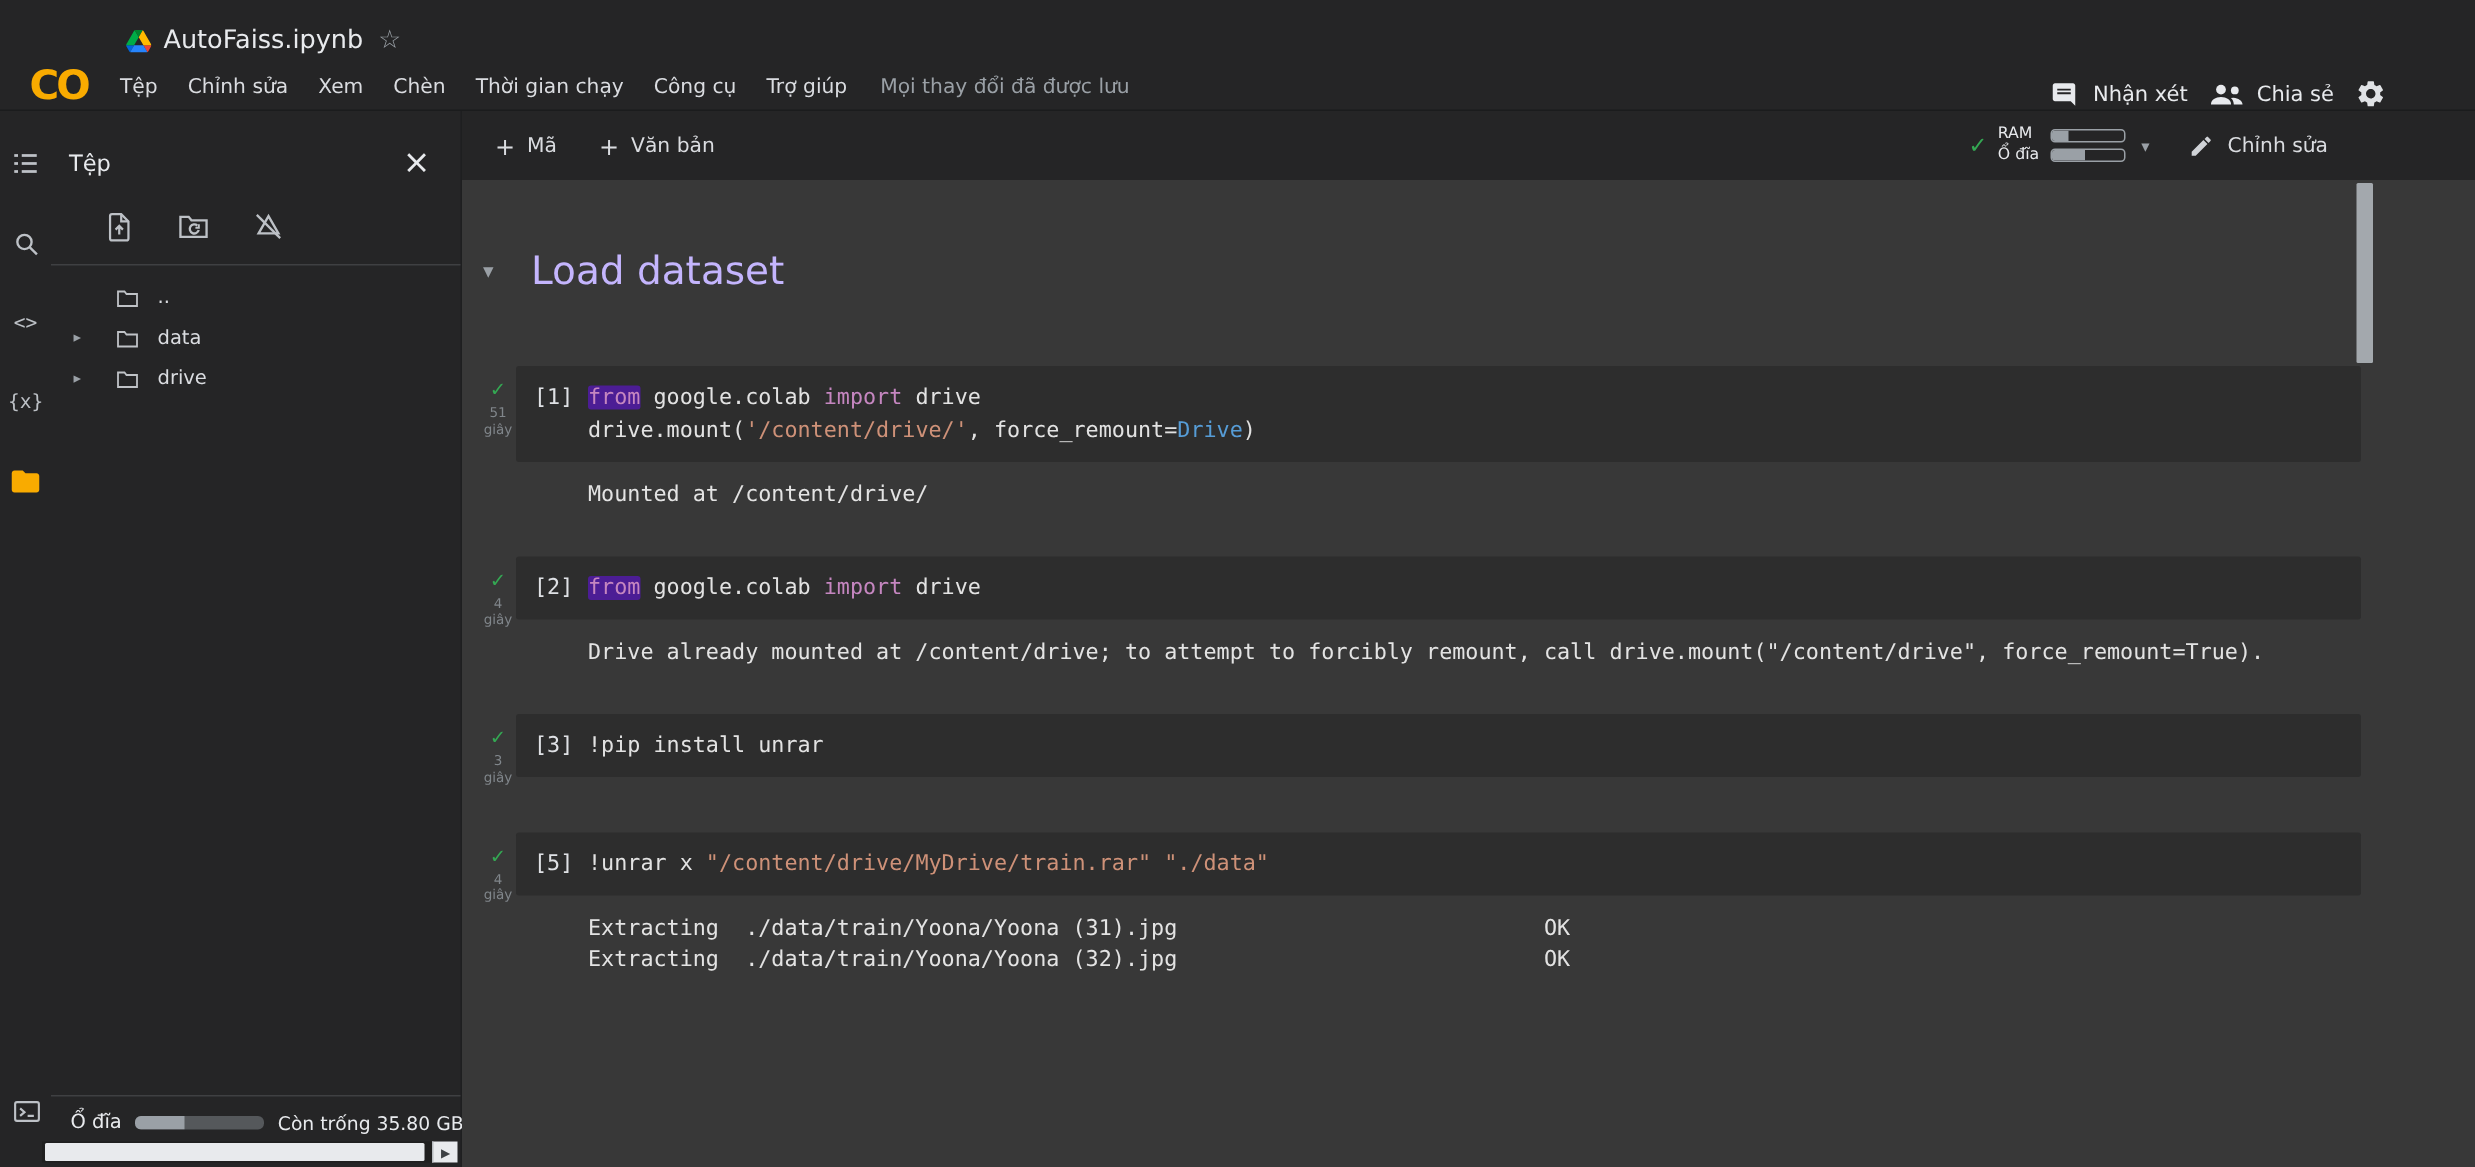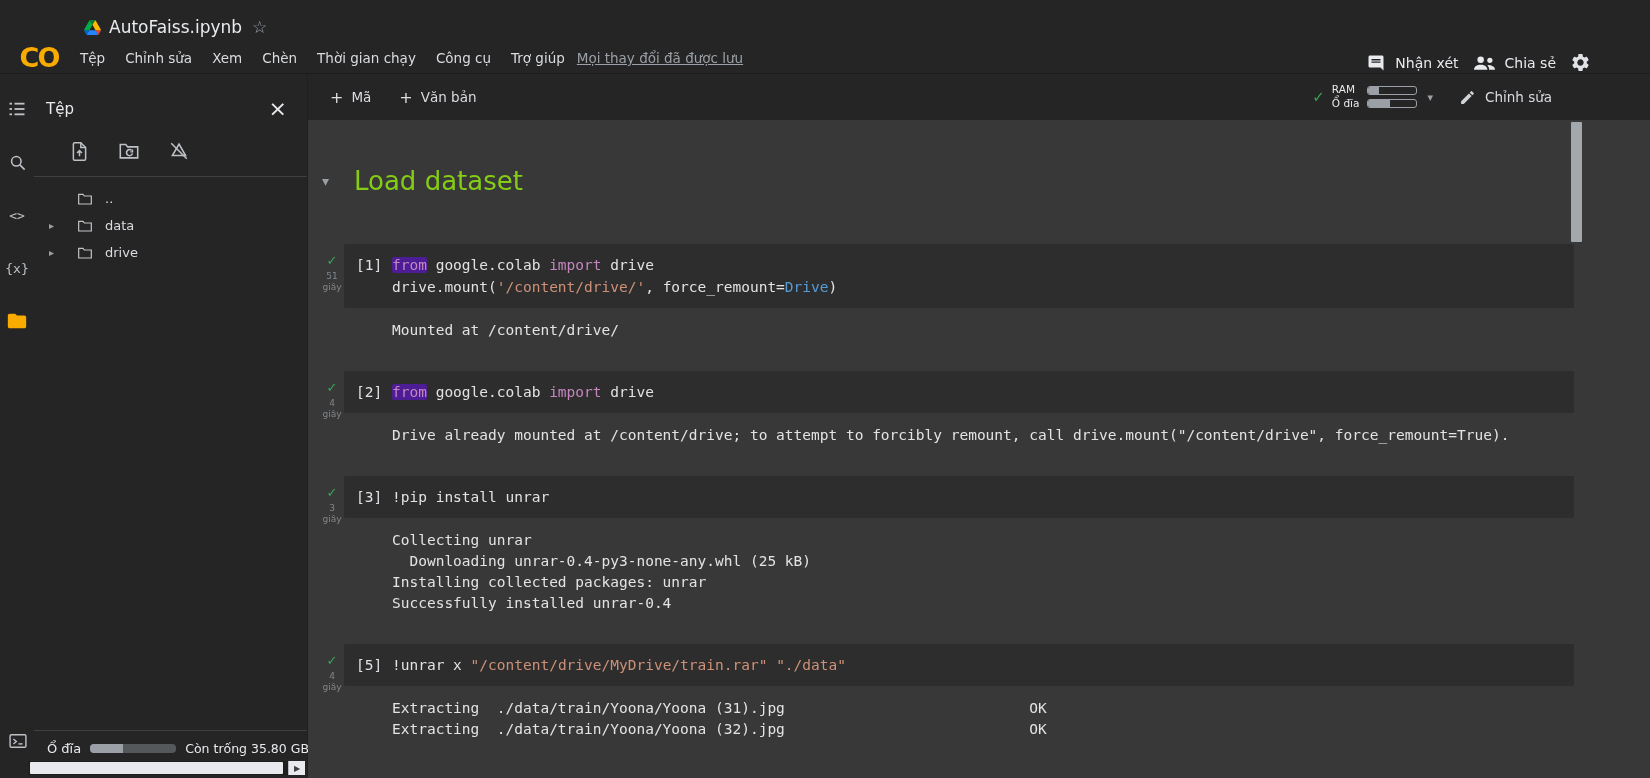--- a/index.html
+++ b/index.html
@@ -12,21 +12,21 @@
   .logo{width:78px;display:flex;align-items:center;justify-content:center;color:#F9AB00;
     font-size:27px;font-weight:bold;letter-spacing:-2px;cursor:pointer}
   .title-col{display:flex;flex-direction:column;padding-top:6px}
   .title-row{display:flex;align-items:center;height:32px}
   .drive-ic{display:flex;align-items:center;margin:0 8px 0 6px}
   .nb-title{color:#e8eaed;font-size:17px;cursor:pointer}
   .star{color:#9aa0a6;font-size:17px;margin-left:10px;cursor:pointer}
   .menubar{display:flex;align-items:center;height:30px;font-size:13.5px;color:#dadce0}
   .menu-items{display:flex;margin-left:-8px}
   .menu-item{padding:0 10px;cursor:pointer;white-space:nowrap}
-  .saved-status{color:#9aa0a6;margin-left:2px;text-decoration:underline;cursor:pointer;white-space:nowrap}
+  .saved-status{color:#9aa0a6;margin-left:12px;cursor:pointer;white-space:nowrap}
   .topbar-right{margin-left:auto;display:flex;align-items:center;gap:14px;padding-right:59px}
   .tb-btn{display:flex;align-items:center;gap:9px;color:#e8eaed;font-size:14px;cursor:pointer;white-space:nowrap}
   .hicon{display:flex;align-items:center}
   .gear{display:flex;align-items:center;cursor:pointer}
 
   
   .body-row{flex:1;display:flex;min-height:0}
 
   
   .sidebar{width:308px;flex:0 0 308px;background:#252526;display:flex;position:relative;border-right:1px solid #1e1f20}
@@ -67,21 +67,21 @@
   .res-bar{width:50px;height:9px;border:1px solid #9aa0a6;border-radius:3px;overflow:hidden;display:block}
   .res-fill{display:block;height:100%;background:#9aa0a6}
   .dd-arrow{color:#9aa0a6;font-size:11px;margin:0 26px 0 10px;cursor:pointer}
   .edit-btn{display:flex;align-items:center;gap:9px;color:#dadce0;font-size:13.5px;cursor:pointer;white-space:nowrap}
 
   .nb-scroll{flex:1;background:#383838;overflow:hidden;position:relative;padding:46px 76px 0 12px}
   .vthumb{position:absolute;top:2px;right:68px;width:11px;height:120px;background:#a3a8ad;border-radius:1px;cursor:pointer}
 
   .section{display:flex;align-items:center;margin-bottom:48px}
   .sec-arrow{width:24px;text-align:left;color:#9aa0a6;font-size:14px;cursor:pointer;padding-left:2px}
-  .sec-title{color:#84cc16;font-size:26px;font-weight:400;margin-left:10px;cursor:text}
+  .sec-title{color:#c4b5fd;font-size:26px;font-weight:400;margin-left:10px;cursor:text}
 
   .cell{display:flex;margin-bottom:30px}
   .gutter{flex:0 0 24px;width:24px;display:flex;flex-direction:column;align-items:center;padding-top:10px}
   .g-check{color:#34A853;font-size:13px;line-height:1}
   .g-time{font-size:9px;color:#80868b;margin-top:4px;line-height:1.2}
   .g-unit{font-size:9px;color:#80868b;line-height:1.2}
   .cell-body{flex:1;min-width:0}
   .code-area{background:#2d2d2d;display:flex;padding:10px 14px 10px 12px;border-radius:2px;
     font-family:"DejaVu Sans Mono","Liberation Mono",monospace;font-size:14.5px;line-height:22px;color:#e2e2e2;cursor:text}
   .exec{flex:0 0 36px;width:36px;color:#dfe1e5;white-space:pre}
@@ -344,26 +344,20 @@
               <div class="gutter">
                 <span class="g-check">✓</span>
                 <span class="g-time">3</span>
                 <span class="g-unit">giây</span>
               </div>
               <div class="cell-body">
                 <div class="code-area">
                   <span class="exec">[3]</span>
                   <div class="code-lines"><div class="code-line"><span>!pip install unrar</span></div></div>
                 </div>
-                <div class="output">
-                  <div class="out-line">Collecting unrar</div>
-                  <div class="out-line">  Downloading unrar-0.4-py3-none-any.whl (25 kB)</div>
-                  <div class="out-line">Installing collected packages: unrar</div>
-                  <div class="out-line">Successfully installed unrar-0.4</div>
-                </div>
               </div>
             </div>
             <div class="cell">
               <div class="gutter">
                 <span class="g-check">✓</span>
                 <span class="g-time">4</span>
                 <span class="g-unit">giây</span>
               </div>
               <div class="cell-body">
                 <div class="code-area">

